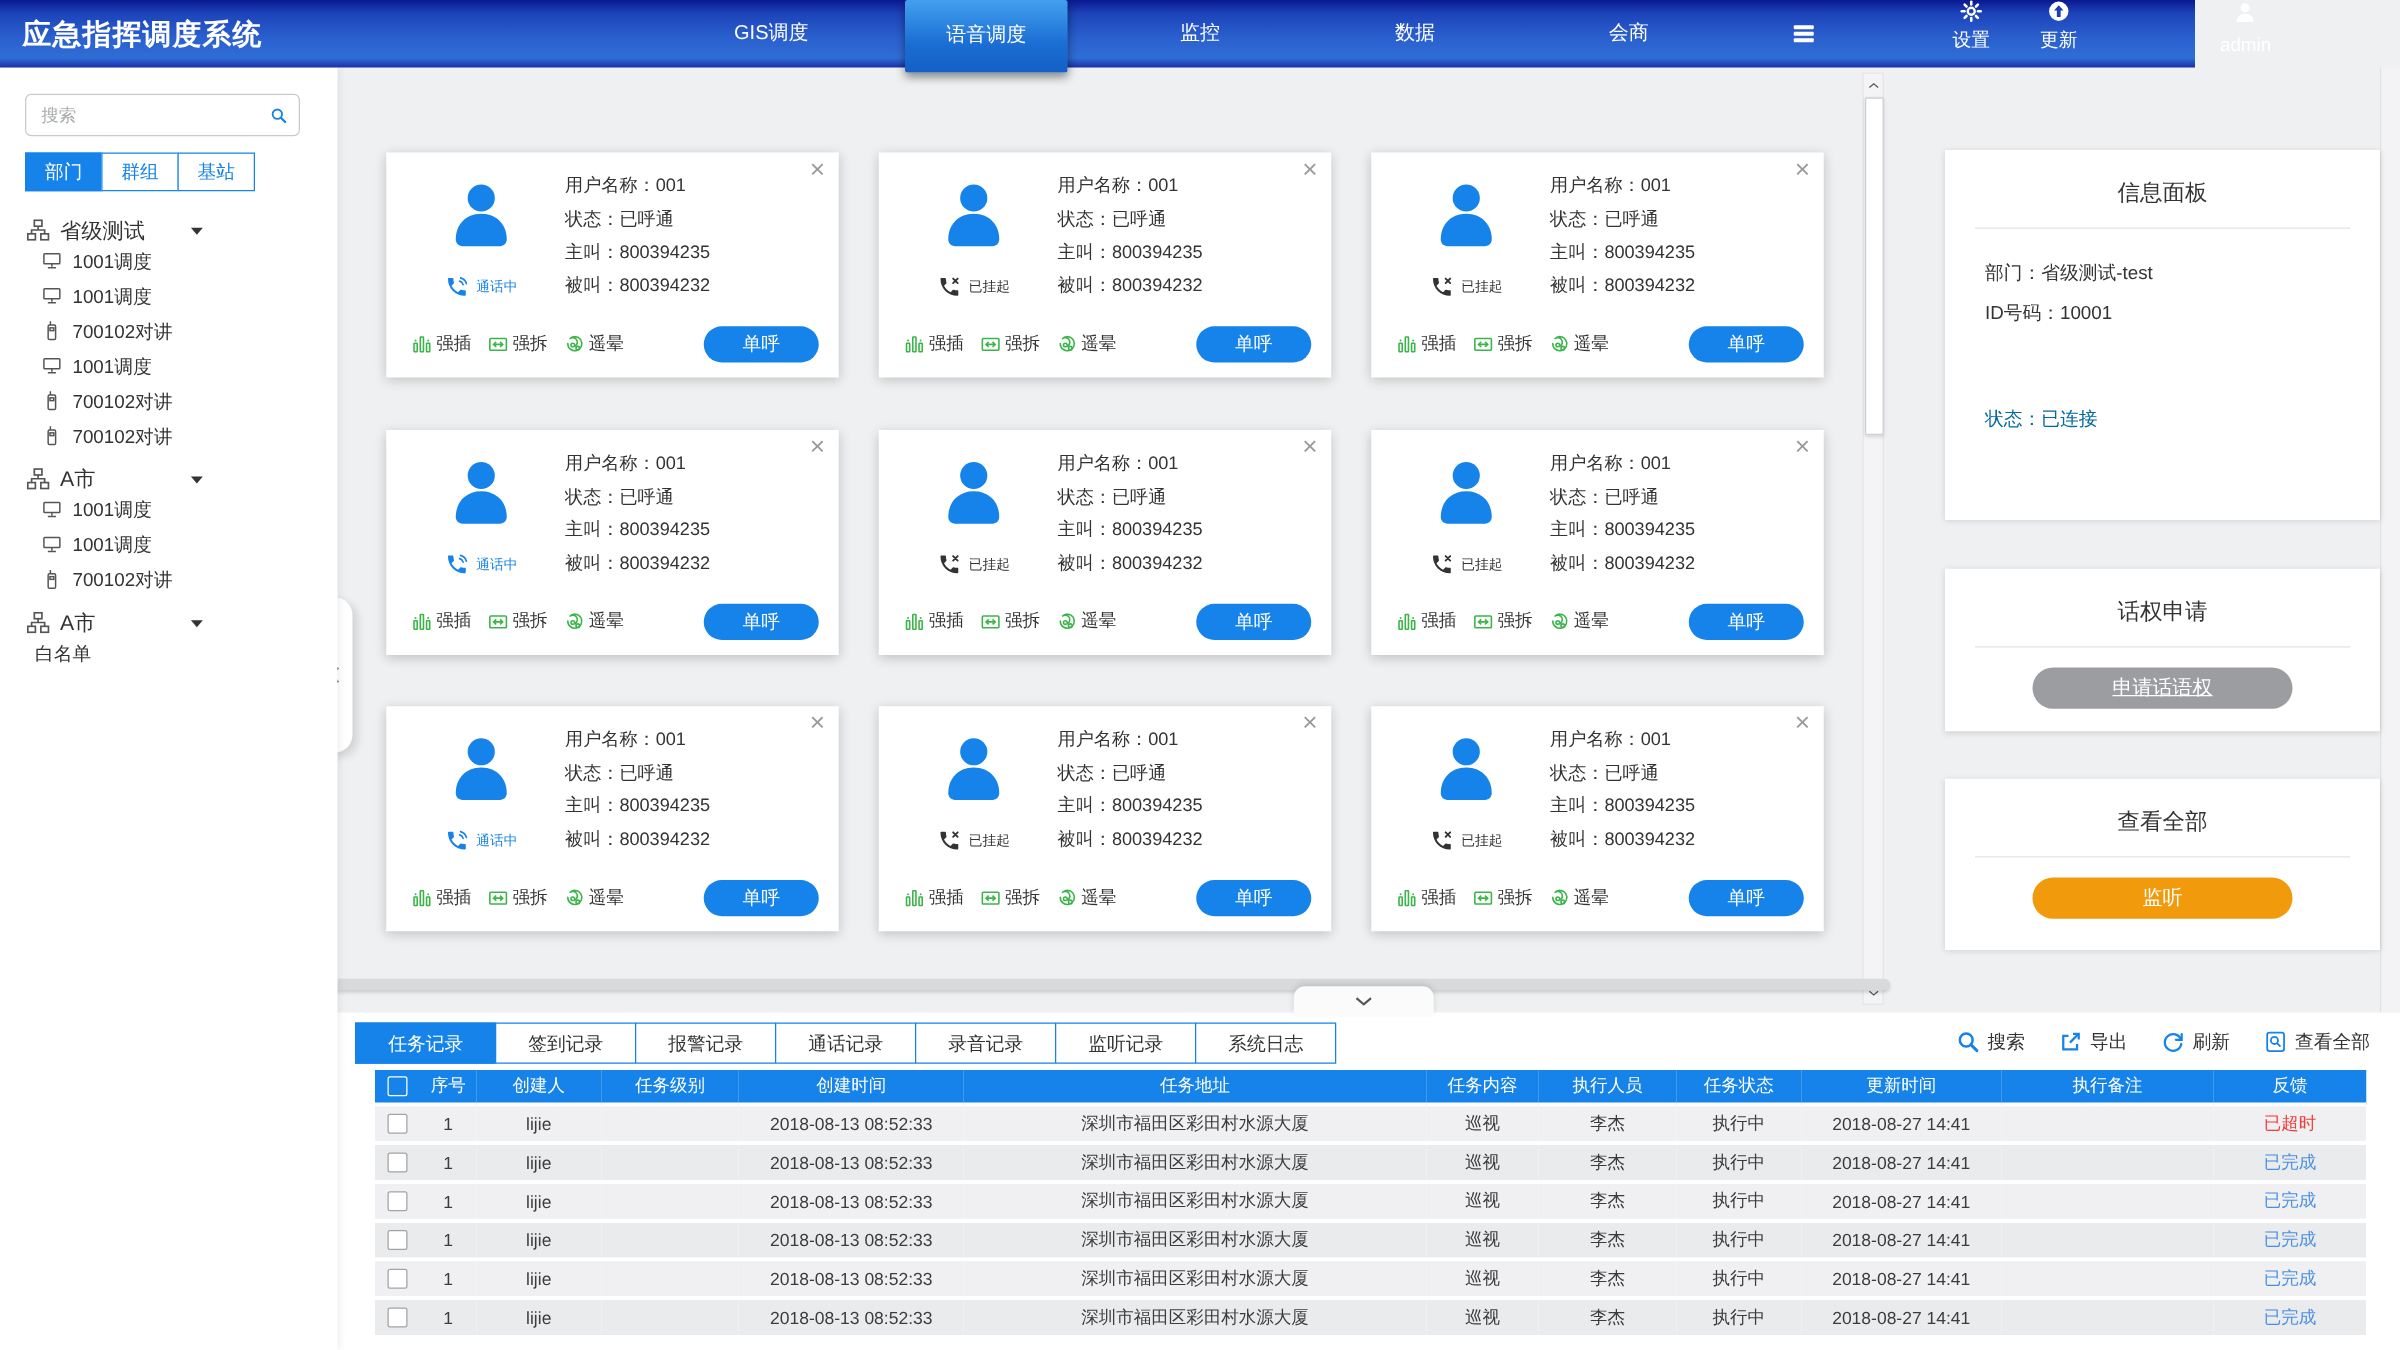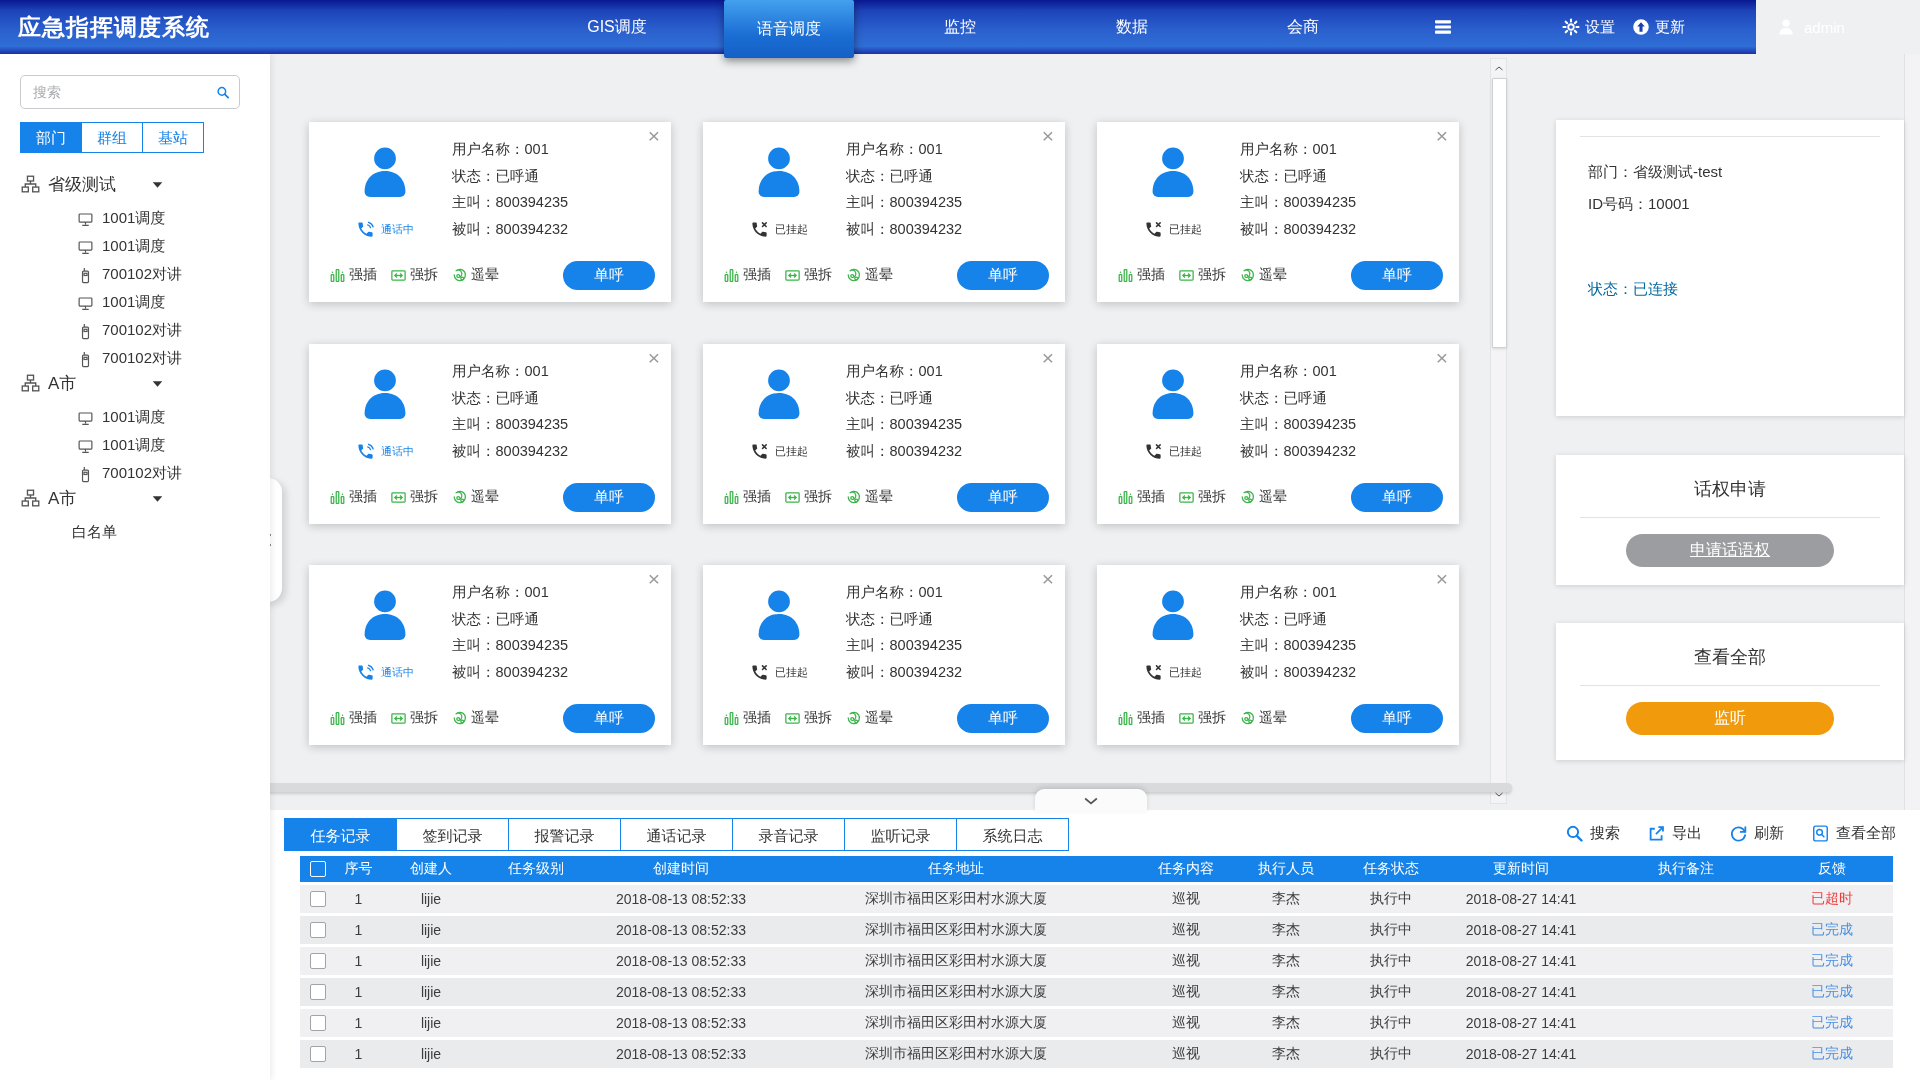--- a/index.html
+++ b/index.html
@@ -13,21 +13,21 @@
     background:linear-gradient(180deg,#0a1890 0%,#1d44ba 20%,#2a5fcd 55%,#2f6ed6 86%,#1b2fa6 100%);}
   .app-title{position:absolute;left:18px;top:0;height:54px;line-height:54px;
     color:#fff;font-size:23px;font-weight:bold;letter-spacing:1px;}
   .nav-item{position:absolute;top:0;height:54px;line-height:54px;text-align:center;
     color:#fff;font-size:16px;cursor:pointer;}
   .nav-item.active{height:58px;line-height:58px;border-radius:2px;z-index:2;
     background:linear-gradient(180deg,#43a0ee 0%,#1b6ed4 60%,#1460c6 100%);
     box-shadow:0 3px 8px rgba(0,0,0,.45);}
   .topbar .hamburger{position:absolute;left:1432px;top:17px;width:22px;height:20px;color:#fff;cursor:pointer;}
   .top-group{position:absolute;top:0;height:54px;display:flex;align-items:center;gap:5px;
-    color:#fff;font-size:15px;cursor:pointer;}
+    color:#fff;font-size:15px;cursor:pointer;flex-direction:column;}
   .top-group .icon{width:18px;height:18px;color:#fff;}
 
   
   .sidebar{position:absolute;left:0;top:54px;width:270px;bottom:0;background:#fff;
     box-shadow:2px 0 6px rgba(0,0,0,.08);z-index:10;}
   .search-box{position:absolute;left:20px;top:21px;width:218px;height:32px;border:1px solid #c9cacd;
     border-radius:5px;background:#fff;display:flex;align-items:center;}
   .search-box input{border:none;outline:none;flex:1;margin-left:10px;font-size:14px;
     font-family:"Liberation Sans",sans-serif;color:#333;background:transparent;}
   .search-box input::placeholder{color:#a9abae;}
@@ -36,21 +36,21 @@
   .side-tab{width:60px;height:29px;line-height:29px;text-align:center;font-size:15px;
     color:#1583e9;border:1px solid #1583e9;background:#fff;margin-left:-1px;cursor:pointer;}
   .side-tab:first-child{margin-left:0;}
   .side-tab.active{background:#1583e9;color:#fff;}
   .tree{position:absolute;left:0;top:115px;right:0;}
   .tree-group{height:31px;display:flex;align-items:center;cursor:pointer;}
   .tree-group .icon{width:19px;height:19px;margin-left:21px;color:#555;}
   .tree-group .lbl{font-size:17px;color:#333;margin-left:8px;}
   .tree-group .caret{width:11px;height:8px;color:#333;position:absolute;left:131px;}
   .tree-group{position:relative;}
-  .tree-child{height:28px;display:flex;align-items:flex-end;cursor:pointer;padding-left:44px;}
+  .tree-child{height:28px;display:flex;align-items:flex-start;cursor:pointer;}
   .tree-child .icon{width:17px;height:17px;margin-left:33px;color:#555;}
   .tree-child .lbl{font-size:15px;color:#333;margin-left:8px;}
   .tree-child.noicon .lbl{margin-left:28px;font-family:Liberation Serif, serif;}
   .sidebar-handle{position:absolute;left:254px;top:478px;width:28px;height:124px;background:#fff;
     border-radius:0 14px 14px 0;box-shadow:4px 3px 7px rgba(0,0,0,.13);z-index:9;
     display:flex;align-items:center;justify-content:center;cursor:pointer;}
   .sidebar-handle .icon{width:10px;height:18px;color:#555;}
 
   
   .card{position:absolute;width:362px;height:180px;background:#fff;
@@ -890,20 +890,21 @@
     <span class="icon">
         <svg viewBox="0 0 20 12" fill="none" stroke="currentColor" stroke-width="2">
           <path d="M3 3 L10 9 L17 3"></path>
         </svg>
       </span>
   </div>
 </div>
 <div class="winscroll"></div>
 
 <section class="panel" id="info-panel">
+  <div class="panel-title">信息面板</div>
   <div class="panel-divider"></div>
   <div class="line dept">部门：省级测试-test</div>
   <div class="line idnum">ID号码：10001</div>
   <div class="line conn">状态：已连接</div>
 </section>
 
 <section class="panel" id="talk-panel">
   <div class="panel-title">话权申请</div>
   <div class="panel-divider"></div>
   <button class="pill-btn">申请话语权</button>

